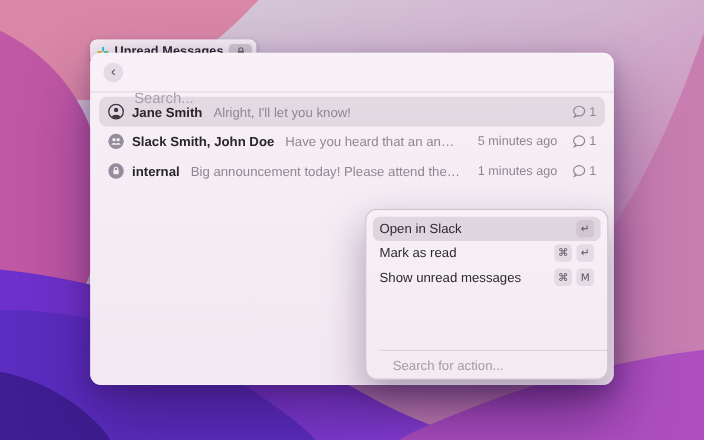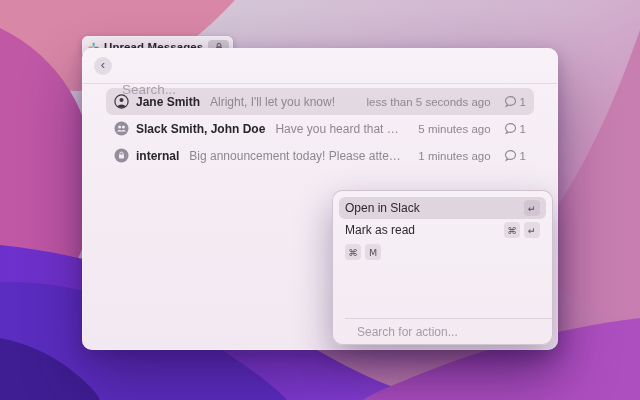--- a/index.html
+++ b/index.html
@@ -32,21 +32,21 @@
   }
   .search-row { height:36px; display:flex; align-items:center; padding:0 12px; gap:10px;
     border-bottom:1px solid rgba(60,40,70,0.10); }
   .back-btn { width:18px; height:18px; border-radius:50%; background:rgba(60,40,70,0.10);
     display:flex; align-items:center; justify-content:center; cursor:default; }
   .back-btn span { font-size:13px; line-height:1; color:#55505a; transform:translateY(-1px); }
   .search-input { flex:1; border:none; outline:none; background:transparent;
     font-family:"Liberation Sans","DejaVu Sans",sans-serif; font-size:13.5px; color:#3a3740;margin-top:47px; }
   .search-input::placeholder { color:#a79fa9; }
 
-  .list { padding:4px 24px; }
+  .list { padding:4px 8px; }
   .row { height:27px; display:flex; align-items:center; gap:7px; padding:0 8px; border-radius:7px; }
   .row.selected { background:rgba(92,70,92,0.13); }
   .row .ricon { width:15px; height:15px; flex:0 0 15px; display:flex; }
   .row .title { font-size:12px; font-weight:700; color:#28262b; white-space:nowrap; }
   .row .subtitle { font-size:12px; color:#8e8791; white-space:nowrap; overflow:hidden;
     text-overflow:ellipsis; margin-left:3px; flex:1 1 auto; }
   .row .time { font-size:11.5px; color:#8e8791; white-space:nowrap; margin-left:8px; }
   .row .count-wrap { display:flex; align-items:center; gap:3px; margin-left:6px; }
   .row .count { font-size:11.5px; color:#8e8791; }
 
@@ -133,21 +133,20 @@
       <div class="row selected">
         <span class="ricon">
           <svg width="15" height="15" viewBox="0 0 15 15">
             <circle cx="7.5" cy="7.5" r="6.6" fill="none" stroke="#3a383e" stroke-width="1.2"></circle>
             <circle cx="7.5" cy="5.9" r="2" fill="#3a383e"></circle>
             <path d="M3.6,12.4 C4.2,9.7 10.8,9.7 11.4,12.4 A6.6,6.6 0 0 1 3.6,12.4 Z" fill="#3a383e"></path>
           </svg>
         </span>
         <span class="title">Jane Smith</span>
         <span class="subtitle">Alright, I'll let you know!</span>
-        <span class="time">less than 5 seconds ago</span>
         <span class="count-wrap">
           <svg width="13" height="13" viewBox="0 0 13 13">
             <path d="M6.5,1.6 C9.3,1.6 11.5,3.6 11.5,6 C11.5,8.4 9.3,10.4 6.5,10.4 C5.9,10.4 5.3,10.3 4.8,10.1 L2.2,11.3 L3.3,9.2 C2.2,8.4 1.5,7.3 1.5,6 C1.5,3.6 3.7,1.6 6.5,1.6 Z" fill="none" stroke="#8e8791" stroke-width="1.1"></path>
           </svg>
           <span class="count">1</span>
         </span>
       </div>
 
       <div class="row">
         <span class="ricon">
@@ -202,20 +201,21 @@
 
         <div class="action-item">
           <span class="alabel">Mark as read</span>
           <span class="keys">
             <span class="key">⌘</span>
             <span class="key">↵</span>
           </span>
         </div>
 
         <div class="action-item">
+          <span class="alabel">Show unread messages</span>
           <span class="keys">
             <span class="key">⌘</span>
             <span class="key">M</span>
           </span>
         </div>
 
       </div>
 
       <div class="panel-spacer"></div>
 

